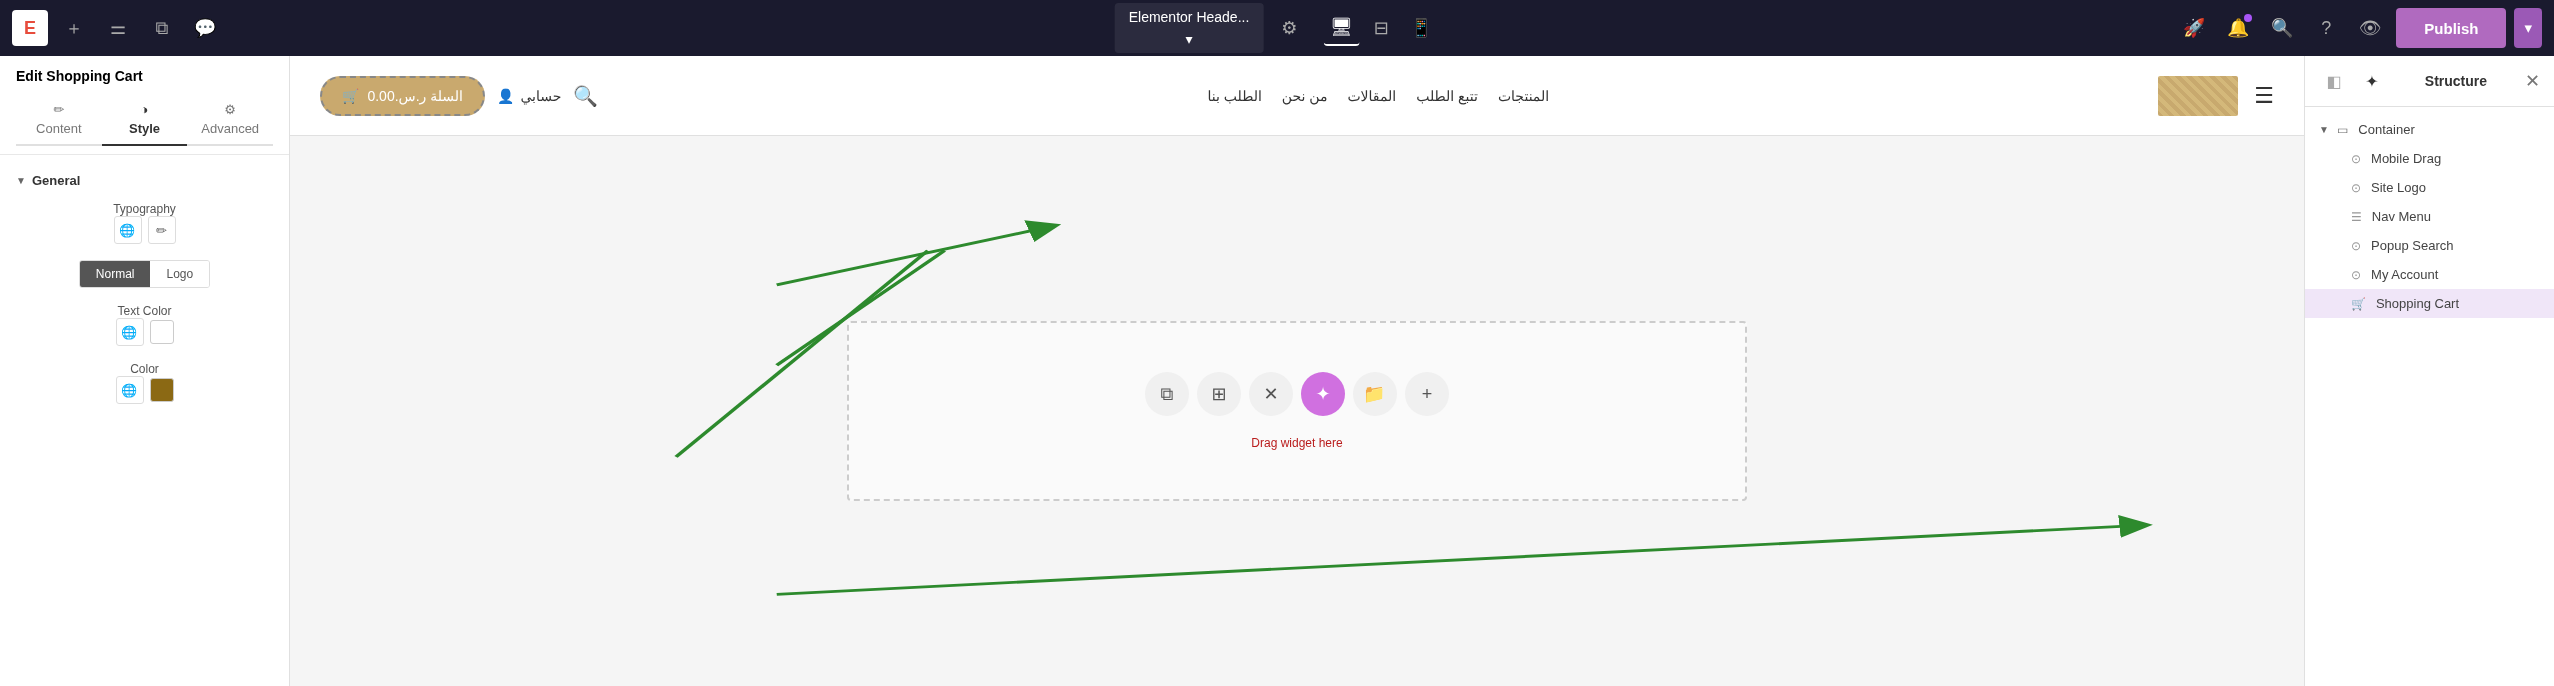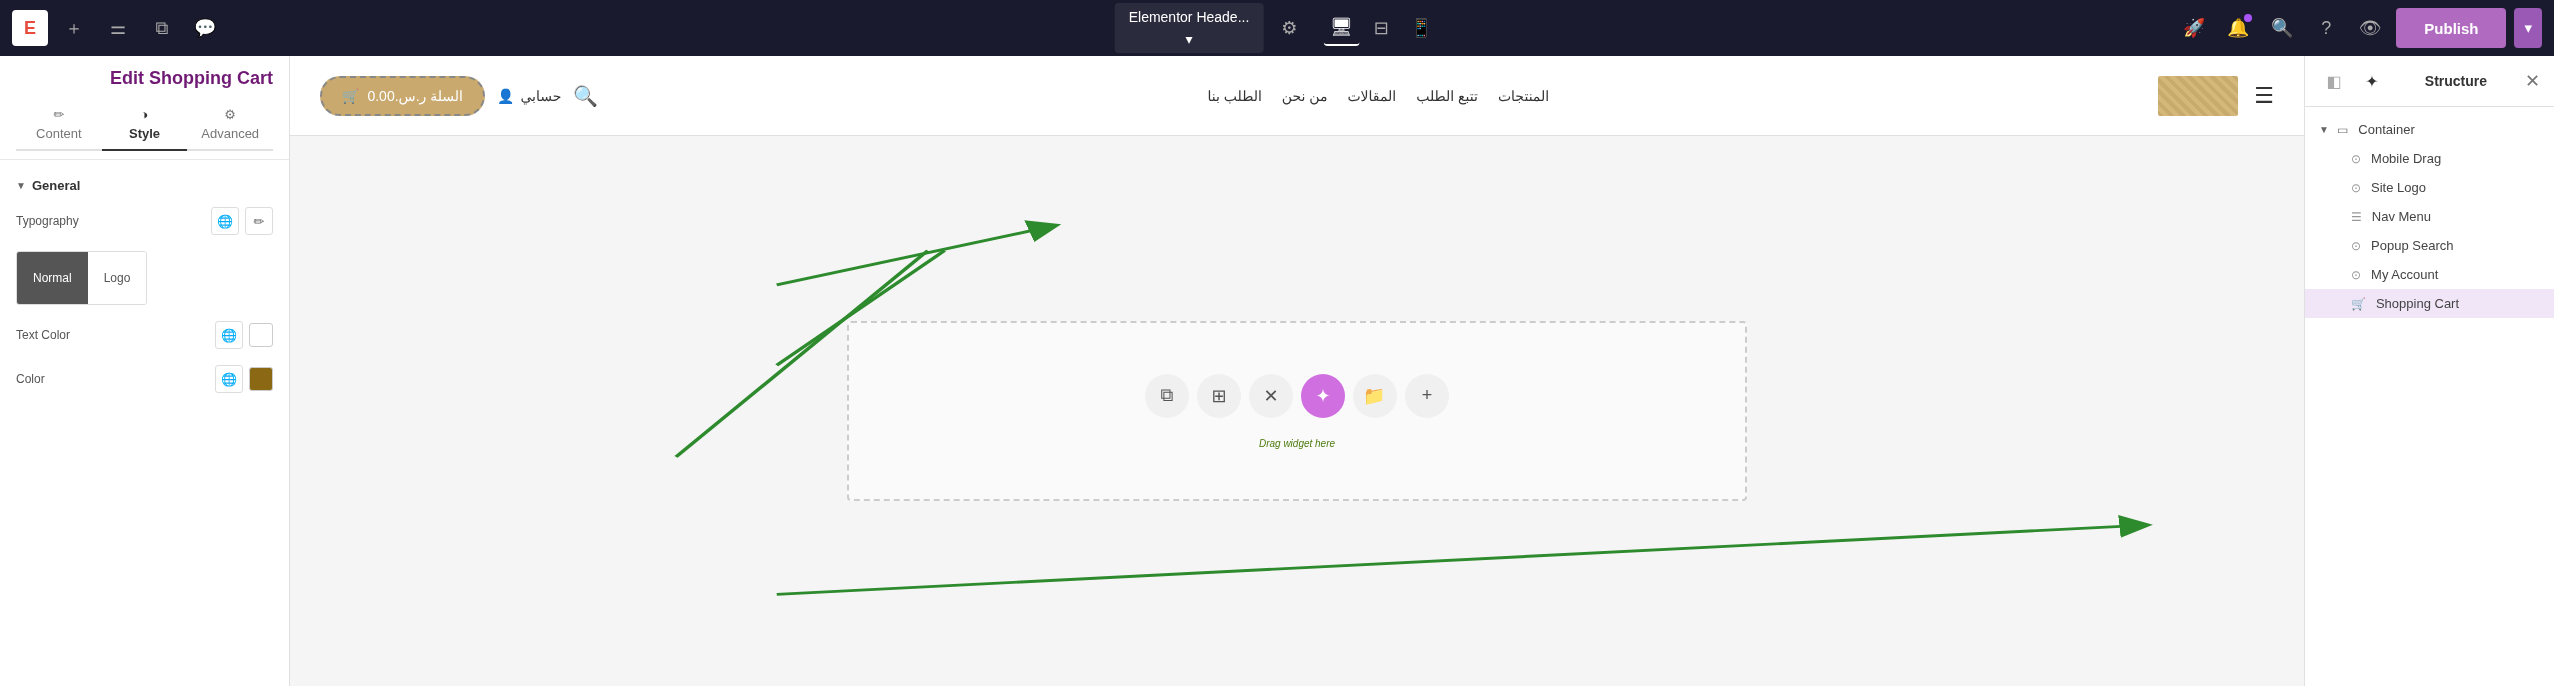--- a/index.html
+++ b/index.html
@@ -44,61 +44,61 @@
     }
 
     
     .left-panel {
       width: 290px; background: #fff; display: flex; flex-direction: column; border-right: 1px solid #e0e0e0; flex-shrink: 0; overflow: hidden;
     }
     .panel-header {
       padding: 12px 16px 8px; border-bottom: 1px solid #e8e8e8;
     }
     .panel-title {
-      font-size: 18px; font-weight: 700; color: #701a75; text-align: right; margin-bottom: 10px;
+      font-size: 14px; font-weight: 700; color: #000000; text-align: left; margin-bottom: 10px;
     }
     .panel-tabs {
       display: flex; gap: 0; border-bottom: 2px solid #e0e0e0;
     }
     .panel-tab {
       flex: 1; text-align: center; padding: 8px 0; font-size: 13px; color: #777; cursor: pointer; position: relative;
     }
     .panel-tab.active { color: #333; font-weight: 600; }
     .panel-tab.active::after { content: ''; position: absolute; bottom: -2px; left: 0; right: 0; height: 2px; background: #333; }
     .panel-tab-icon { display: flex; align-items: center; justify-content: center; gap: 4px; flex-direction: column; }
 
     
     .panel-content {
       flex: 1; overflow-y: auto; padding: 12px 0;
     }
     .section-header {
       display: flex; align-items: center; gap: 6px; padding: 6px 16px; font-size: 13px; font-weight: 700; color: #333; cursor: pointer;
     }
     .section-header .arrow { font-size: 10px; color: #666; }
     .form-row {
-      display: flex; align-items: center; justify-content: space-between; padding: 8px 16px;
+      display: flex; align-items: center; justify-content: space-between; padding: 8px 16px; flex-direction: column;
     }
     .form-label {
       font-size: 12px; color: #555; flex: 1;
     }
     .form-controls {
       display: flex; align-items: center; gap: 6px;
     }
     .icon-btn-small {
       width: 28px; height: 28px; border: 1px solid #ddd; background: #fff; border-radius: 3px; display: flex; align-items: center; justify-content: center; cursor: pointer; font-size: 13px; color: #666;
     }
     .color-swatch {
       width: 24px; height: 24px; background: #fff; border: 1px solid #ccc; border-radius: 3px; cursor: pointer;
     }
     .color-swatch-brown { background: #8B6914; }
     .toggle-group {
       display: flex; border: 1px solid #ddd; border-radius: 3px; overflow: hidden;
     }
     .toggle-btn {
-      padding: 19px 16px; font-size: 12px; background: #fff; border: none; cursor: pointer; color: #555;
+      padding: 6px 16px; font-size: 12px; background: #fff; border: none; cursor: pointer; color: #555;
     }
     .toggle-btn.active { background: #555; color: #fff; }
 
     
     .canvas-area {
       flex: 1; background: #f5f5f5; display: flex; flex-direction: column; overflow: hidden; position: relative;
     }
 
     
     .preview-header {
@@ -139,21 +139,21 @@
     .drag-zone {
       border: 2px dashed #ccc; background: rgba(255,255,255,0.5); width: 900px; height: 180px; display: flex; flex-direction: column; align-items: center; justify-content: center; gap: 20px; border-radius: 4px;
     }
     .widget-toolbar {
       display: flex; gap: 8px;
     }
     .widget-tool-btn {
       width: 44px; height: 44px; background: #f0f0f0; border: none; border-radius: 50%; display: flex; align-items: center; justify-content: center; cursor: pointer; font-size: 18px; color: #555;
     }
     .widget-tool-btn.active { background: #d070e0; color: #fff; }
-    .drag-label { font-size: 10px; color: #4d7c0f; font-style: italic; }
+    .drag-label { font-size: 12px; color: #b91c1c; }
 
     
     .right-panel {
       width: 250px; background: #fff; border-left: 1px solid #e0e0e0; display: flex; flex-direction: column; flex-shrink: 0;
     }
     .right-panel-header {
       display: flex; align-items: center; justify-content: space-between; padding: 10px 14px; border-bottom: 1px solid #e0e0e0;
     }
     .right-panel-tabs {
       display: flex; gap: 8px; align-items: center;

